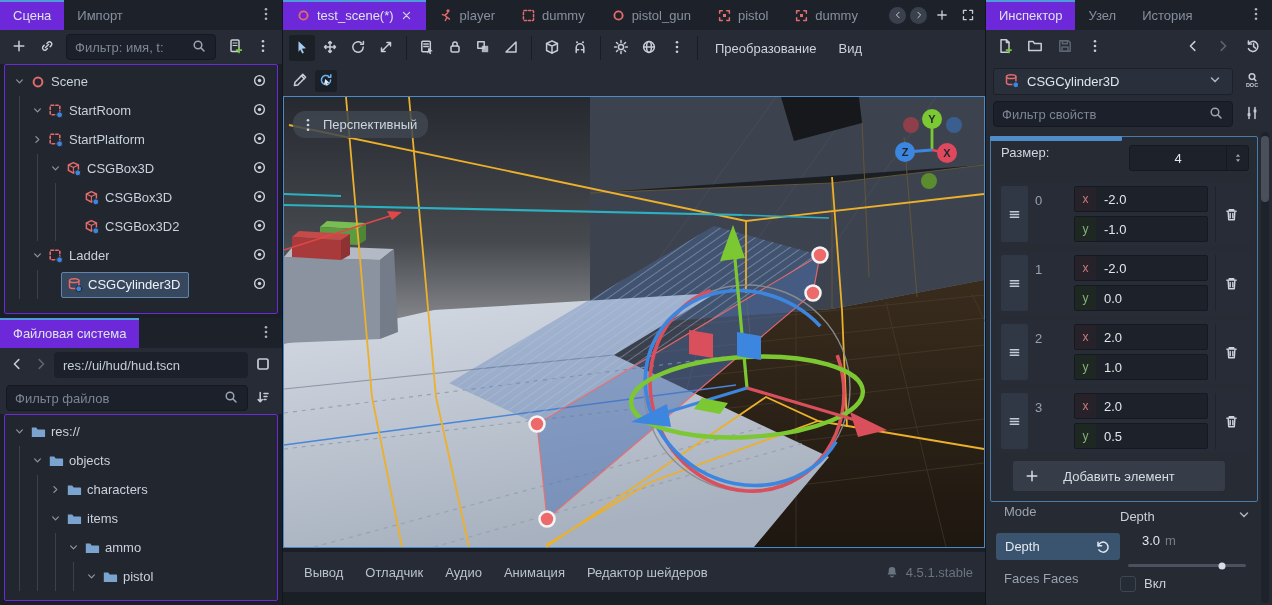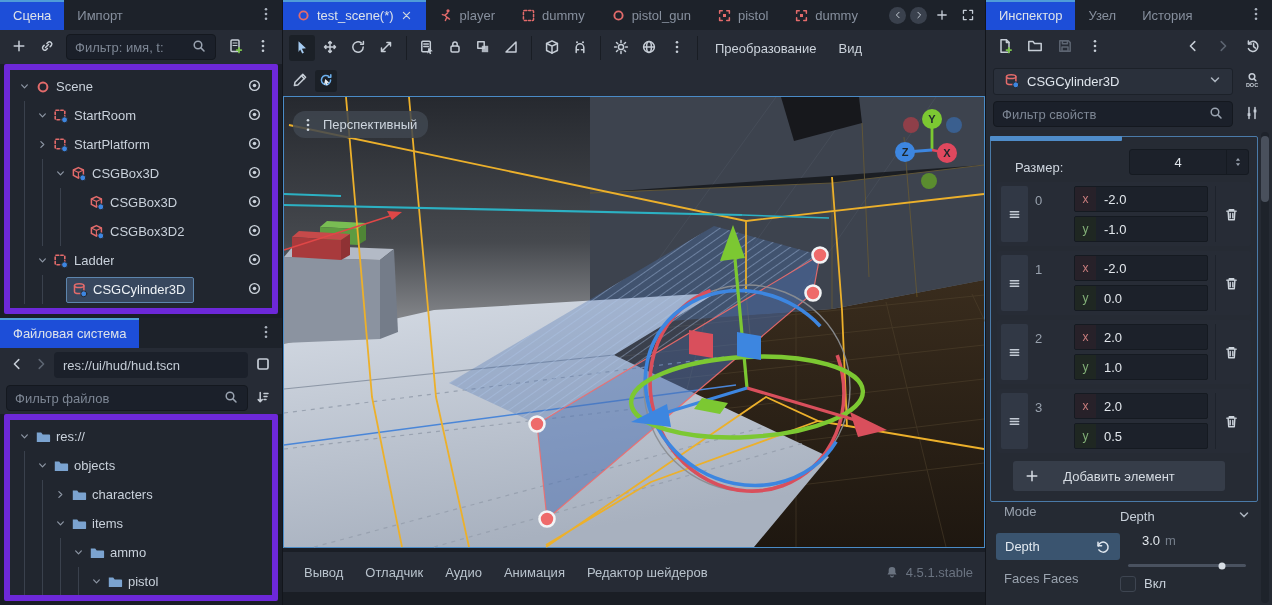--- a/index.html
+++ b/index.html
@@ -6,38 +6,38 @@
   html,body{width:1272px;height:605px;overflow:hidden}
   body{position:relative;background:#1a1e26;font-family:"Liberation Sans",sans-serif;font-size:13px;color:#cfd7e0;-webkit-font-smoothing:antialiased}
   .col{position:absolute;top:0;bottom:0;display:flex;flex-direction:column}
   #left-col{left:0;width:283px;border-right:1px solid #12151b}
   #center-col{left:283px;width:702px}
   #right-col{left:985px;width:287px;border-left:1px solid #12151b}
 
   
   .tabbar{height:30px;background:#1d222a;display:flex;align-items:stretch;flex-shrink:0;position:relative}
   .tab{padding:0 13px;display:flex;align-items:center;gap:6px;color:#87909e;cursor:default;white-space:nowrap}
-  .tab.active{background:#1d4ed8;color:#dde3ea;box-shadow:inset 0 2px 0 #4f9cd8}
+  .tab.active{background:#6d28d9;color:#dde3ea;box-shadow:inset 0 2px 0 #4f9cd8}
   .tabbar .dots-end{margin-left:auto;display:flex;align-items:center;padding:0 8px;color:#aab2bd}
 
   
   .toolbar{height:34px;background:#262b35;display:flex;align-items:center;padding:0 6px;gap:2px;flex-shrink:0}
   .ibtn{width:26px;height:26px;border-radius:3px;display:flex;align-items:center;justify-content:center;color:#c6cdd6;flex-shrink:0}
   .ibtn.small{width:22px;height:22px}
   .ibtn.active{background:#1b2027;color:#a5cbf1}
   .ibtn.dim{color:#5d6572}
   .vsep{width:1px;align-self:stretch;margin:6px 5px;background:#191d24;flex-shrink:0}
   .menu-btn{padding:0 10px;height:26px;display:flex;align-items:center;color:#ccd3dc;border-radius:3px}
   .filter-input{flex:1;min-width:0;height:26px;background:#1b202a;border:1px solid #14181f;border-radius:4px;display:flex;align-items:center;padding:0 8px;gap:6px}
   .filter-input input{flex:1;min-width:0;background:transparent;border:none;outline:none;color:#c4ccd6;font-family:inherit;font-size:13px}
   .filter-input input::placeholder{color:#7d8694}
   .filter-input .sicon{color:#9aa3b0;flex-shrink:0}
 
   
-  .tree{flex:1;background:#21262f;margin:0 4px 4px 4px;border:6px solid #6d28d9;border-radius:2px;overflow:hidden;padding-top:2px}
+  .tree{flex:1;background:#21262f;margin:0 4px 4px 4px;border:1px solid #6d28d9;border-radius:2px;overflow:hidden;padding-top:2px}
   .trow{height:29px;display:flex;align-items:center;padding:0 4px 0 6px;position:relative}
   .indent{width:18px;height:100%;flex-shrink:0;background:linear-gradient(90deg,transparent 8px,#3a414d 8px,#3a414d 9px,transparent 9px)}
   .arrow{width:16px;display:flex;justify-content:center;color:#8d96a4;flex-shrink:0}
   .nicon{width:17px;height:17px;margin:0 5px 0 2px;flex-shrink:0;display:flex;align-items:center;justify-content:center}
   .tlabel{color:#c9d1db;white-space:nowrap;overflow:hidden}
   .trow .eye{margin-left:auto;color:#c9d0d9;padding-right:6px}
   .selwrap{display:flex;align-items:center;background:#37475e;border:1px solid #5d85ad;border-radius:2px;height:26px;padding:0 8px 0 2px;margin-left:-2px}
   .selwrap .tlabel{color:#eef2f6}
 
   
@@ -58,21 +58,21 @@
   
   .insp-toolbar{height:34px;background:#262b35;display:flex;align-items:center;padding:0 8px;gap:8px;flex-shrink:0}
   .node-row{height:34px;background:#262b35;display:flex;align-items:center;gap:5px;padding:0 7px;flex-shrink:0}
   .node-btn{flex:1;height:27px;background:#2a303b;border:1px solid #1c2129;border-radius:3px;display:flex;align-items:center;gap:7px;padding:0 9px;color:#dfe5ec}
   .node-btn .chev{margin-left:auto;color:#aab2bd}
   .sq-btn{width:27px;height:27px;border-radius:3px;display:flex;align-items:center;justify-content:center;color:#c6cdd6}
   .prop-filter{height:32px;background:#262b35;display:flex;align-items:center;gap:5px;padding:0 7px;flex-shrink:0}
   #prop-area{flex:1;background:#252a33;position:relative;padding:6px 14px 0 4px;overflow:hidden}
   #array-panel{border:1.5px solid #4a7aa8;background:#262b34;border-radius:2px;padding:8px 6px 10px;position:relative}
   #array-panel:before{content:"";position:absolute;top:-1.5px;left:-1.5px;width:132px;height:5px;background:#4f8cc9;border-radius:1px}
-  .size-row{display:flex;align-items:flex-end;height:30px;margin:0 2px 7px 18px}
+  .size-row{display:flex;align-items:flex-start;height:30px;margin:0 2px 7px 4px}
   .size-row .plabel{flex:1;color:#cfd6df}
   .size-box{width:120px;height:26px;background:#1c212a;border-radius:3px;display:flex;align-items:center;border:1px solid #151a21}
   .size-box .val{flex:1;text-align:center;color:#e2e7ec}
   .size-box .spin{width:22px;display:flex;align-items:center;justify-content:center;color:#9aa3af;border-left:1px solid #151a21;align-self:stretch}
   .elem{display:flex;background:#272c36;border-radius:2px;padding:4px;gap:7px;margin-bottom:5px;align-items:stretch}
   .grip{width:27px;background:#313845;border-radius:2px;display:flex;align-items:center;justify-content:center;color:#c3cad4;flex-shrink:0}
   .idx{width:32px;color:#98a1ad;padding-top:7px;flex-shrink:0}
   .vals{flex:1;display:flex;flex-direction:column;gap:4px}
   .vrow{display:flex;height:26px;background:#1c212a;border-radius:2px;overflow:hidden;border:1px solid #151a21}
   .vlab{width:21px;display:flex;align-items:center;justify-content:center;font-size:12px;flex-shrink:0}

